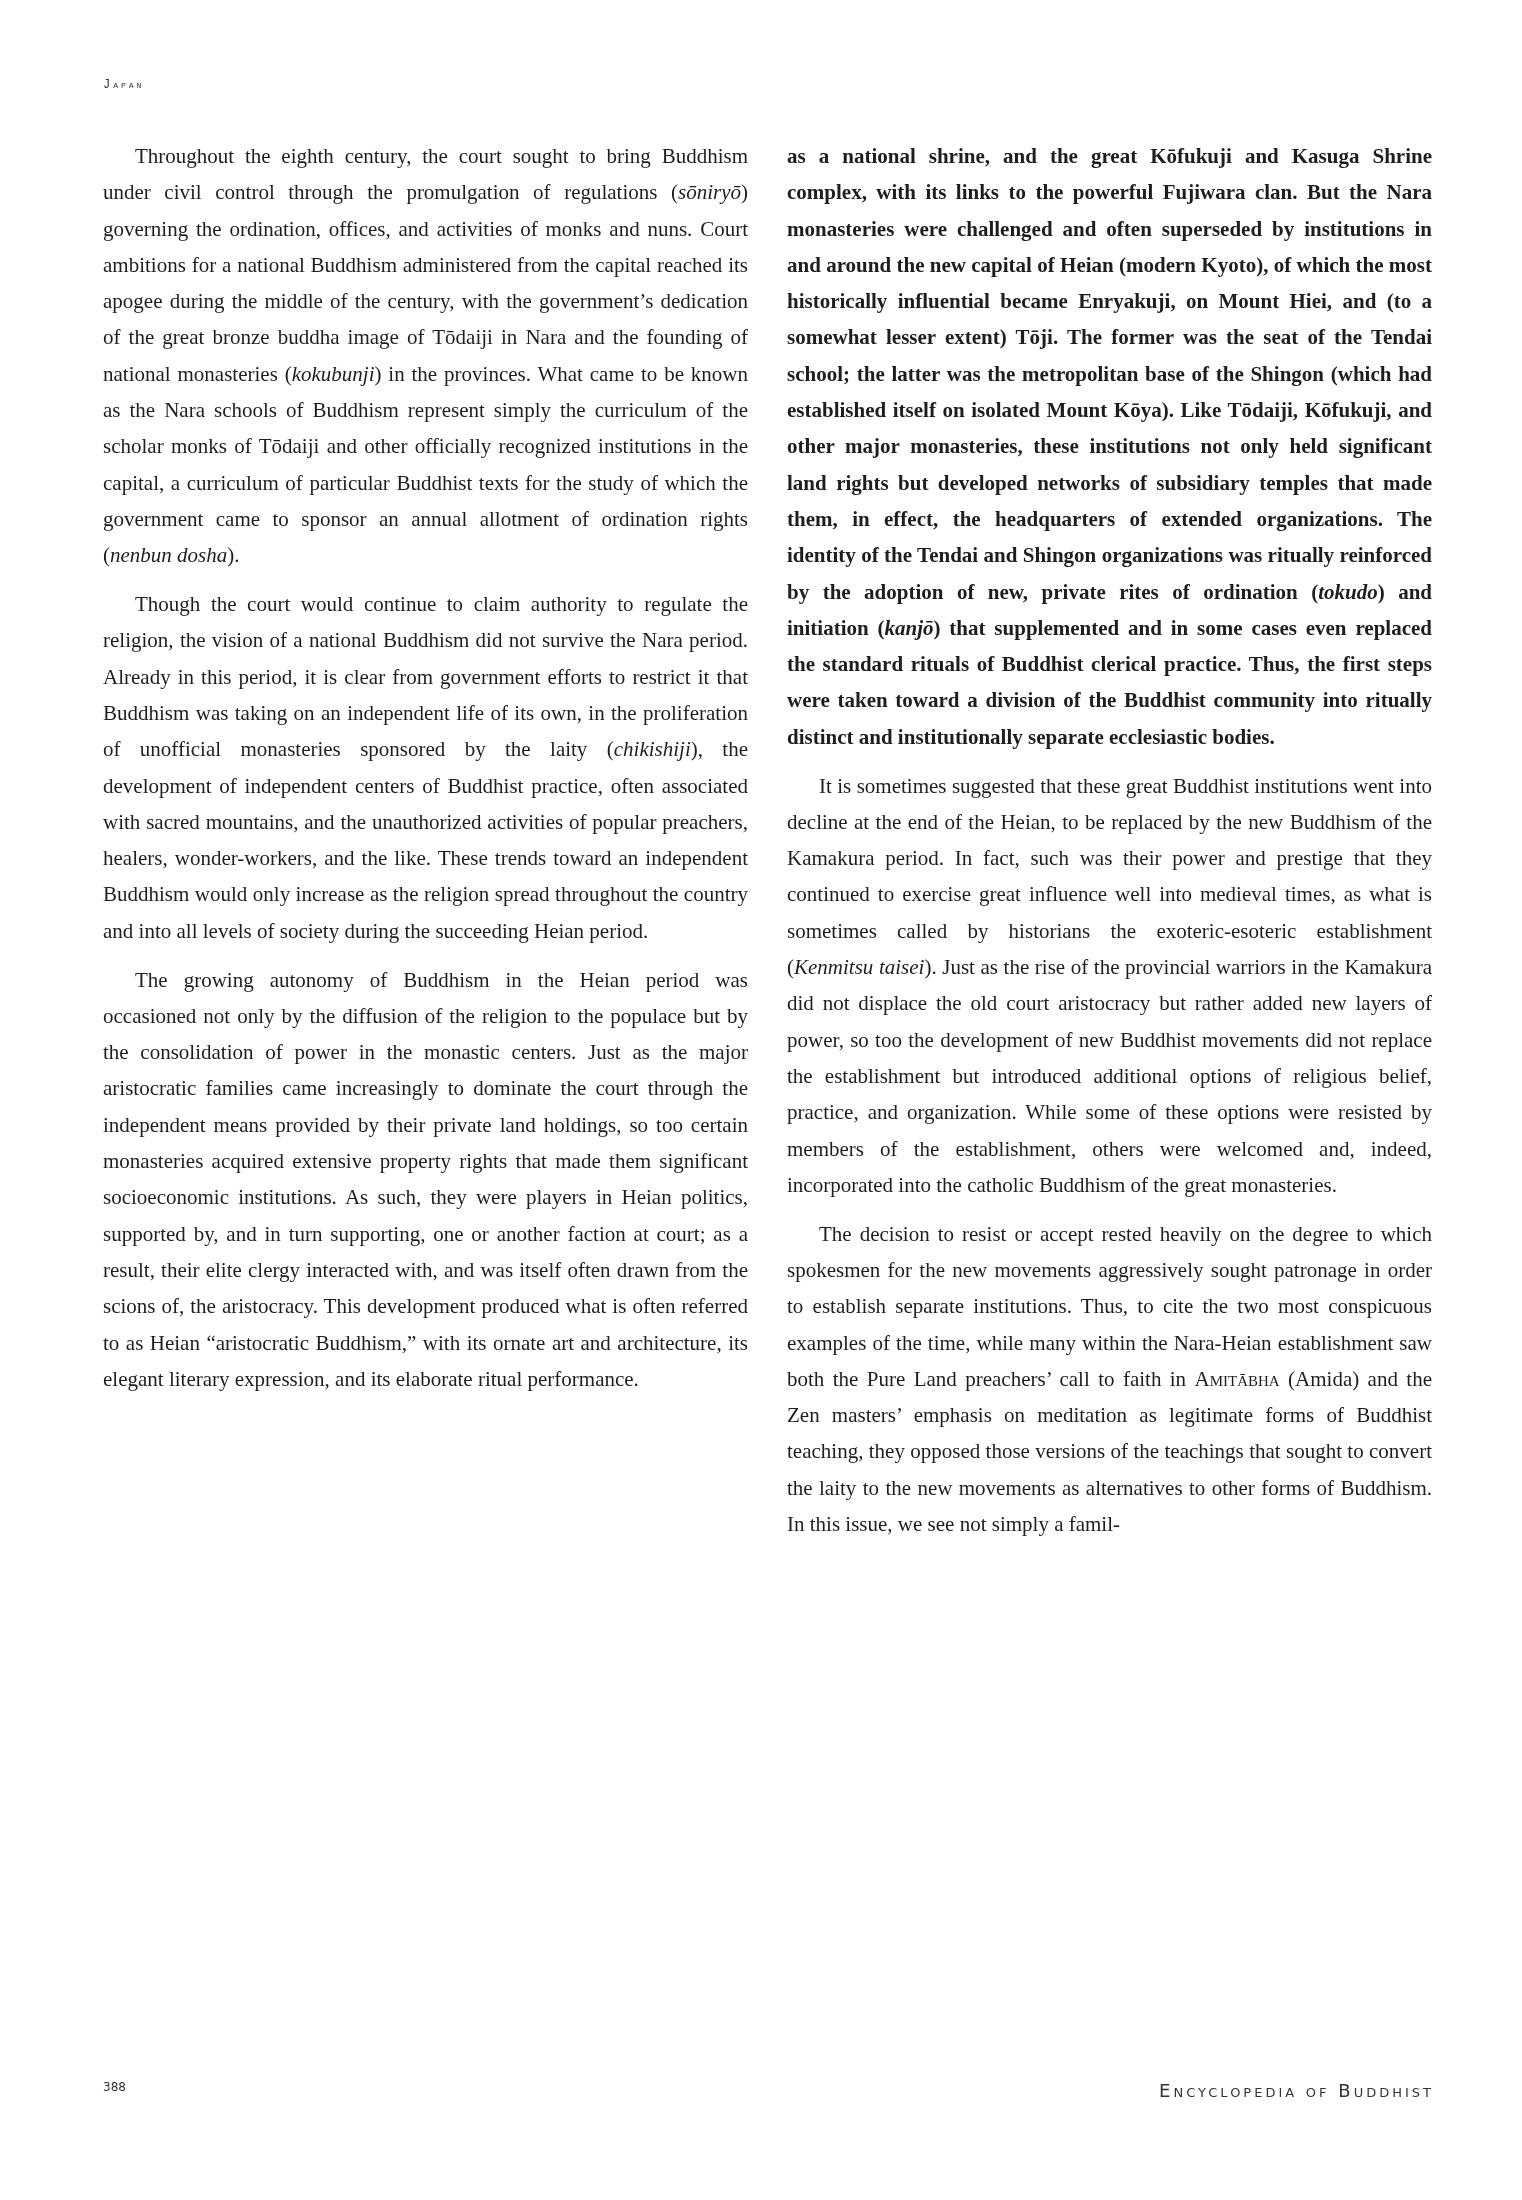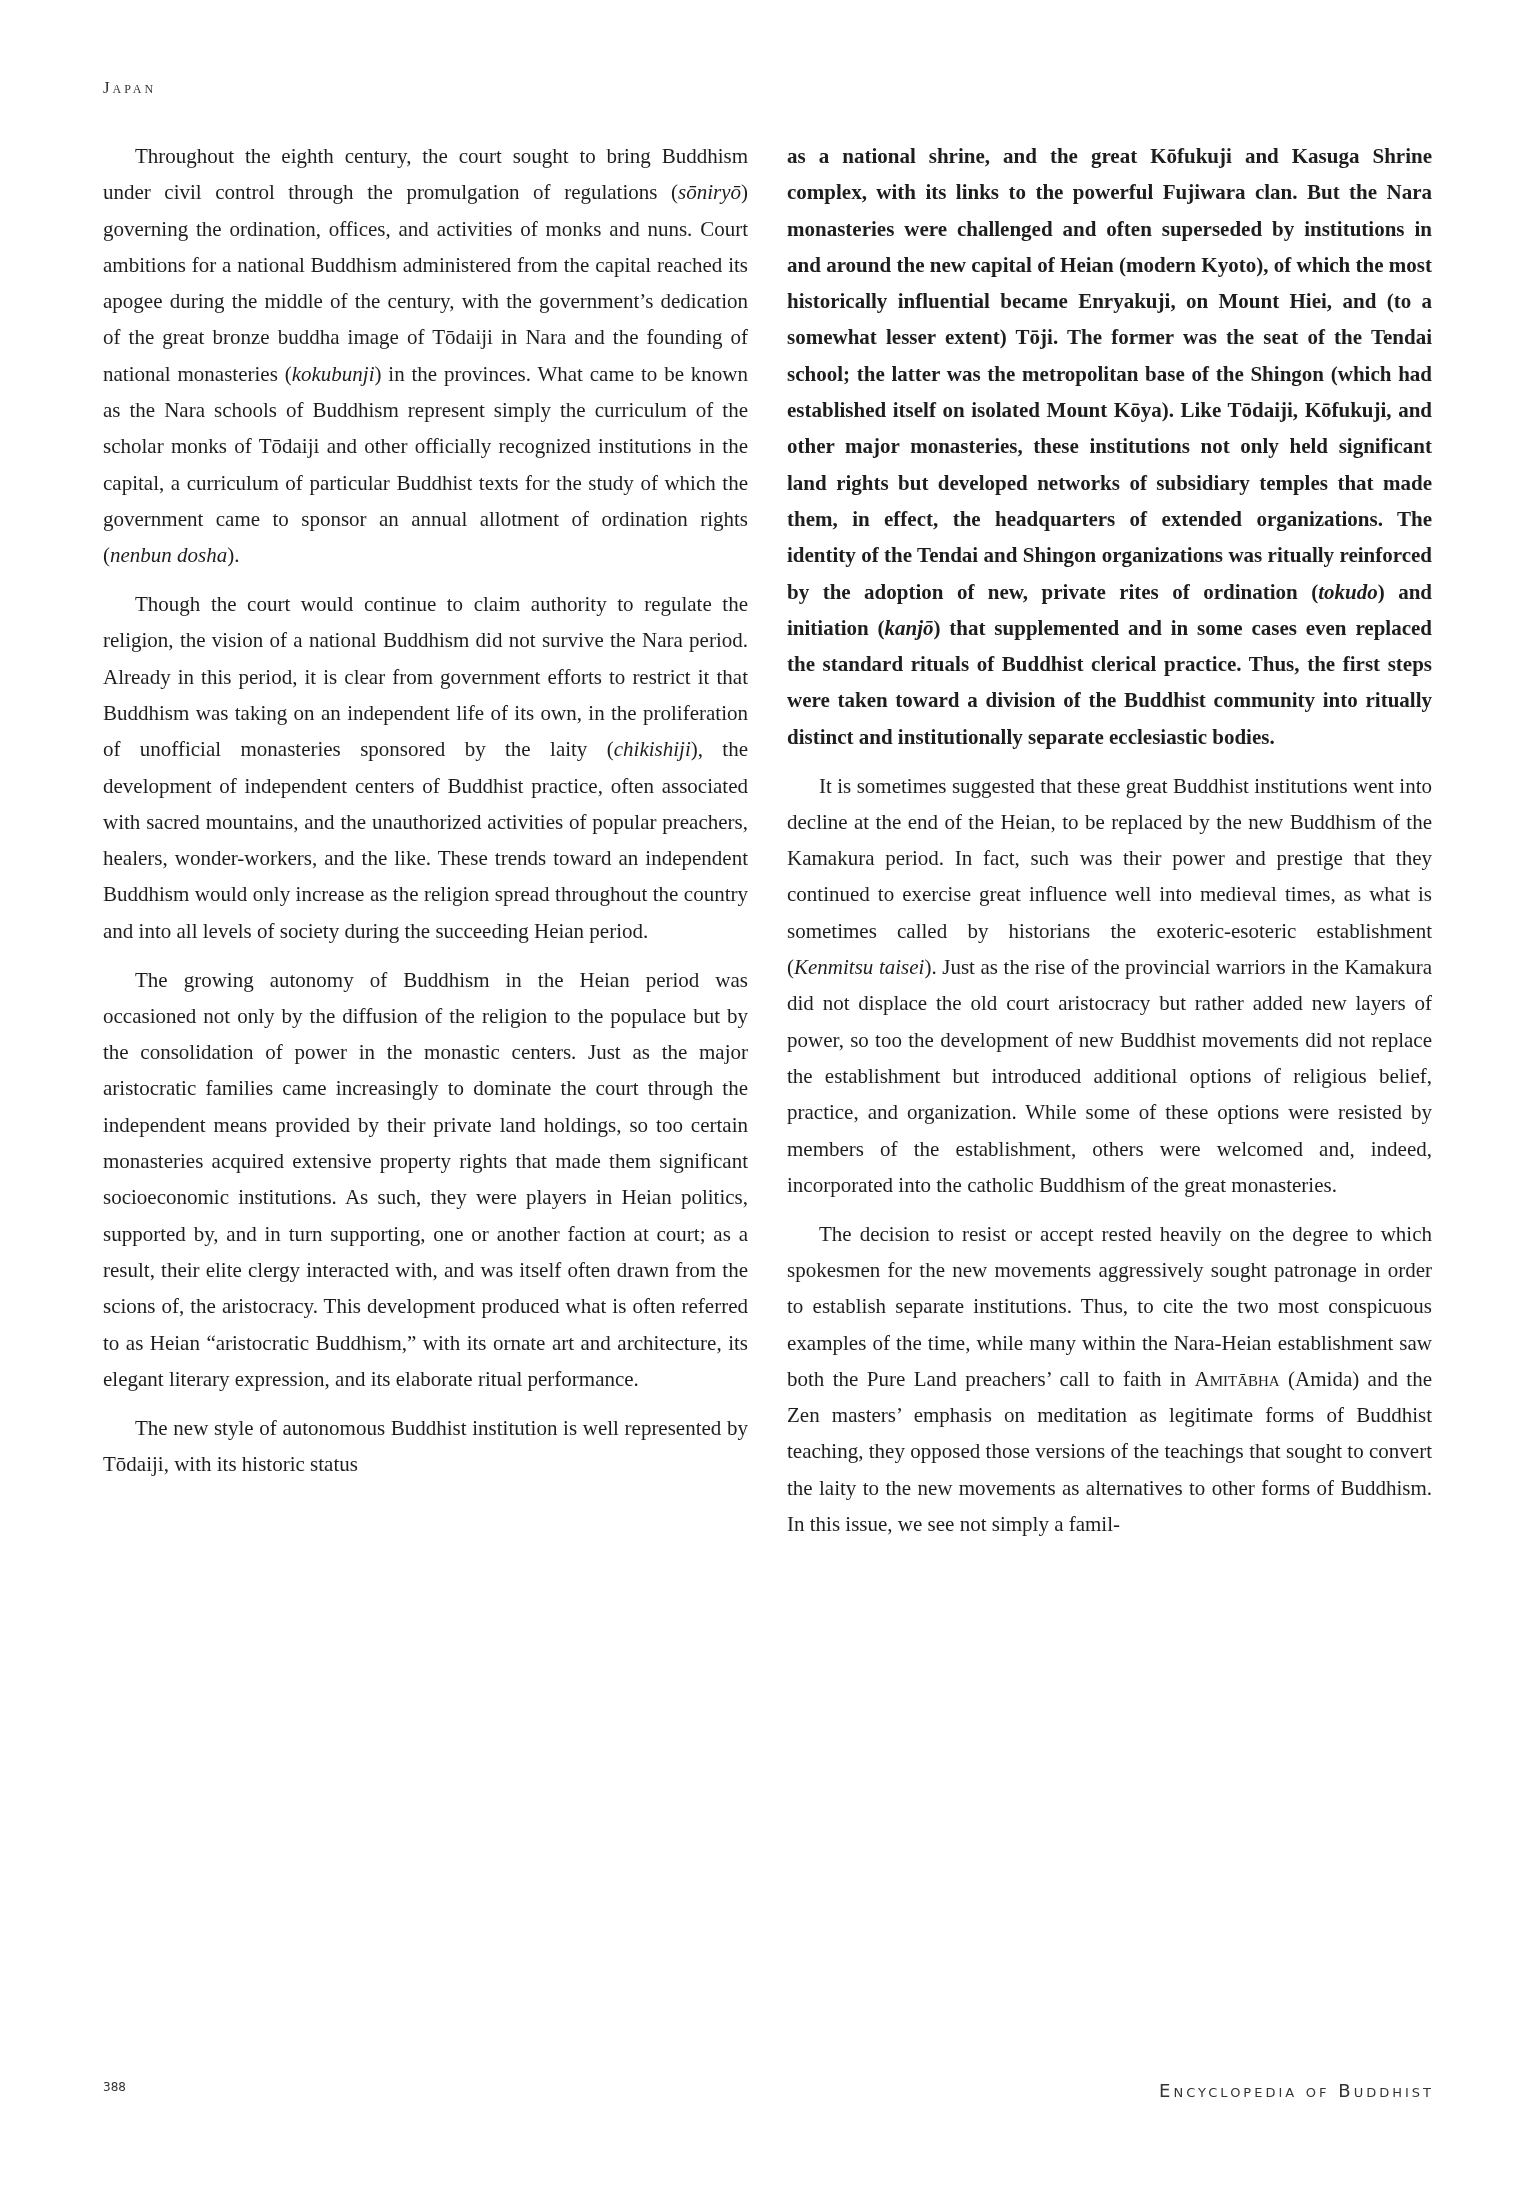--- a/index.html
+++ b/index.html
@@ -1,19 +1,19 @@
 <!DOCTYPE html>
 <html><head>
 <meta charset="utf-8">
 <style>
   html, body { margin: 0; padding: 0; background: #ffffff; }
   body { width: 1522px; height: 2200px; position: relative; overflow: hidden;
          font-family: "Liberation Serif", "DejaVu Serif", serif; color: #1e1e1e; }
-  .running-head { position: absolute; left: 103px; top: 78px; font-family: Liberation Serif, serif;
-         font-size: 17px; letter-spacing: 3px; font-variant: small-caps; color: #333; }
+  .running-head { position: absolute; left: 103px; top: 78px; font-family: Liberation Mono, monospace;
+         font-size: 12px; letter-spacing: 3px; font-variant: small-caps; color: #333; }
   .col { position: absolute; top: 138px; width: 645px; font-size: 21px; line-height: 36.3px;
          text-align: justify; hyphens: manual; }
   .col.left { left: 103px; }
   .col.right { left: 787px; }
   .col p { margin: 0 0 12.5px 0; text-indent: 32px; }
   .col p.cont { text-indent: 0; font-weight: bold; }
   .col p:last-child { margin-bottom: 5px; }
   .sc { font-variant: small-caps; }
   .foot-left { position: absolute; left: 103px; top: 2080px; font-family: "DejaVu Sans", "Liberation Sans", sans-serif;
          font-size: 12px; color: #333; }
@@ -22,21 +22,20 @@
 </style>
 </head>
 <body>
 
 <div class="running-head">Japan</div>
 
 <div class="col left">
     <p><span>Throughout the eighth century, the court sought to bring Buddhism under civil control through the promulgation of regulations (</span><i>sōniryō</i><span>) governing the ordination, offices, and activities of monks and nuns. Court ambitions for a national Buddhism administered from the capital reached its apogee during the middle of the century, with the government’s dedication of the great bronze buddha image of Tōdaiji in Nara and the founding of national monasteries (</span><i>kokubunji</i><span>) in the provinces. What came to be known as the Nara schools of Buddhism represent simply the curriculum of the scholar monks of Tōdaiji and other officially recognized institutions in the capital, a curriculum of particular Buddhist texts for the study of which the government came to sponsor an annual allotment of ordination rights (</span><i>nenbun dosha</i><span>).</span></p>
     <p><span>Though the court would continue to claim authority to regulate the religion, the vision of a national Buddhism did not survive the Nara period. Already in this period, it is clear from government efforts to restrict it that Buddhism was taking on an independent life of its own, in the proliferation of unofficial monasteries sponsored by the laity (</span><i>chikishiji</i><span>), the development of independent centers of Buddhist practice, often associated with sacred mountains, and the unauthorized activities of popular preachers, healers, wonder-workers, and the like. These trends toward an independent Buddhism would only increase as the religion spread throughout the country and into all levels of society during the succeeding Heian period.</span></p>
     <p><span>The growing autonomy of Buddhism in the Heian period was occasioned not only by the diffusion of the religion to the populace but by the consolidation of power in the monastic centers. Just as the major aristocratic families came increasingly to dominate the court through the independent means provided by their private land holdings, so too certain monasteries acquired extensive property rights that made them significant socioeconomic institutions. As such, they were players in Heian politics, supported by, and in turn supporting, one or another faction at court; as a result, their elite clergy interacted with, and was itself often drawn from the scions of, the aristocracy. This development produced what is often referred to as Heian “aristocratic Buddhism,” with its ornate art and architecture, its elegant literary expression, and its elaborate ritual performance.</span></p>
-    <p><span>The new style of autonomous Buddhist institution is well represented by Tōdaiji, with its historic status</span></p>
   </div>
 <div class="col right">
     <p class="cont"><span>as a national shrine, and the great Kōfukuji and Kasuga Shrine complex, with its links to the powerful Fujiwara clan. But the Nara monasteries were challenged and often superseded by institutions in and around the new capital of Heian (modern Kyoto), of which the most historically influential became Enryakuji, on Mount Hiei, and (to a somewhat lesser extent) Tōji. The former was the seat of the Tendai school; the latter was the metropolitan base of the Shingon (which had established itself on isolated Mount Kōya). Like Tōdaiji, Kōfukuji, and other major monasteries, these institutions not only held significant land rights but developed networks of subsidiary temples that made them, in effect, the headquarters of extended organizations. The identity of the Tendai and Shingon organizations was ritually reinforced by the adoption of new, private rites of ordination (</span><i>tokudo</i><span>) and initiation (</span><i>kanjō</i><span>) that supplemented and in some cases even replaced the standard rituals of Buddhist clerical practice. Thus, the first steps were taken toward a division of the Buddhist community into ritually distinct and institutionally separate ecclesiastic bodies.</span></p>
     <p><span>It is sometimes suggested that these great Buddhist institutions went into decline at the end of the Heian, to be replaced by the new Buddhism of the Kamakura period. In fact, such was their power and prestige that they continued to exercise great influence well into medieval times, as what is sometimes called by historians the exoteric-esoteric establishment (</span><i>Kenmitsu taisei</i><span>). Just as the rise of the provincial warriors in the Kamakura did not displace the old court aristocracy but rather added new layers of power, so too the development of new Buddhist movements did not replace the establishment but introduced additional options of religious belief, practice, and organization. While some of these options were resisted by members of the establishment, others were welcomed and, indeed, incorporated into the catholic Buddhism of the great monasteries.</span></p>
     <p><span>The decision to resist or accept rested heavily on the degree to which spokesmen for the new movements aggressively sought patronage in order to establish separate institutions. Thus, to cite the two most conspicuous examples of the time, while many within the Nara-Heian establishment saw both the Pure Land preachers’ call to faith in </span><span class="sc">Amitābha</span><span> (Amida) and the Zen masters’ emphasis on meditation as legitimate forms of Buddhist teaching, they opposed those versions of the teachings that sought to convert the laity to the new movements as alternatives to other forms of Buddhism. In this issue, we see not simply a famil-</span></p>
   </div>
 
 <div class="foot-left">388</div>
 <div class="foot-right">Encyclopedia of Buddhist</div>
 

